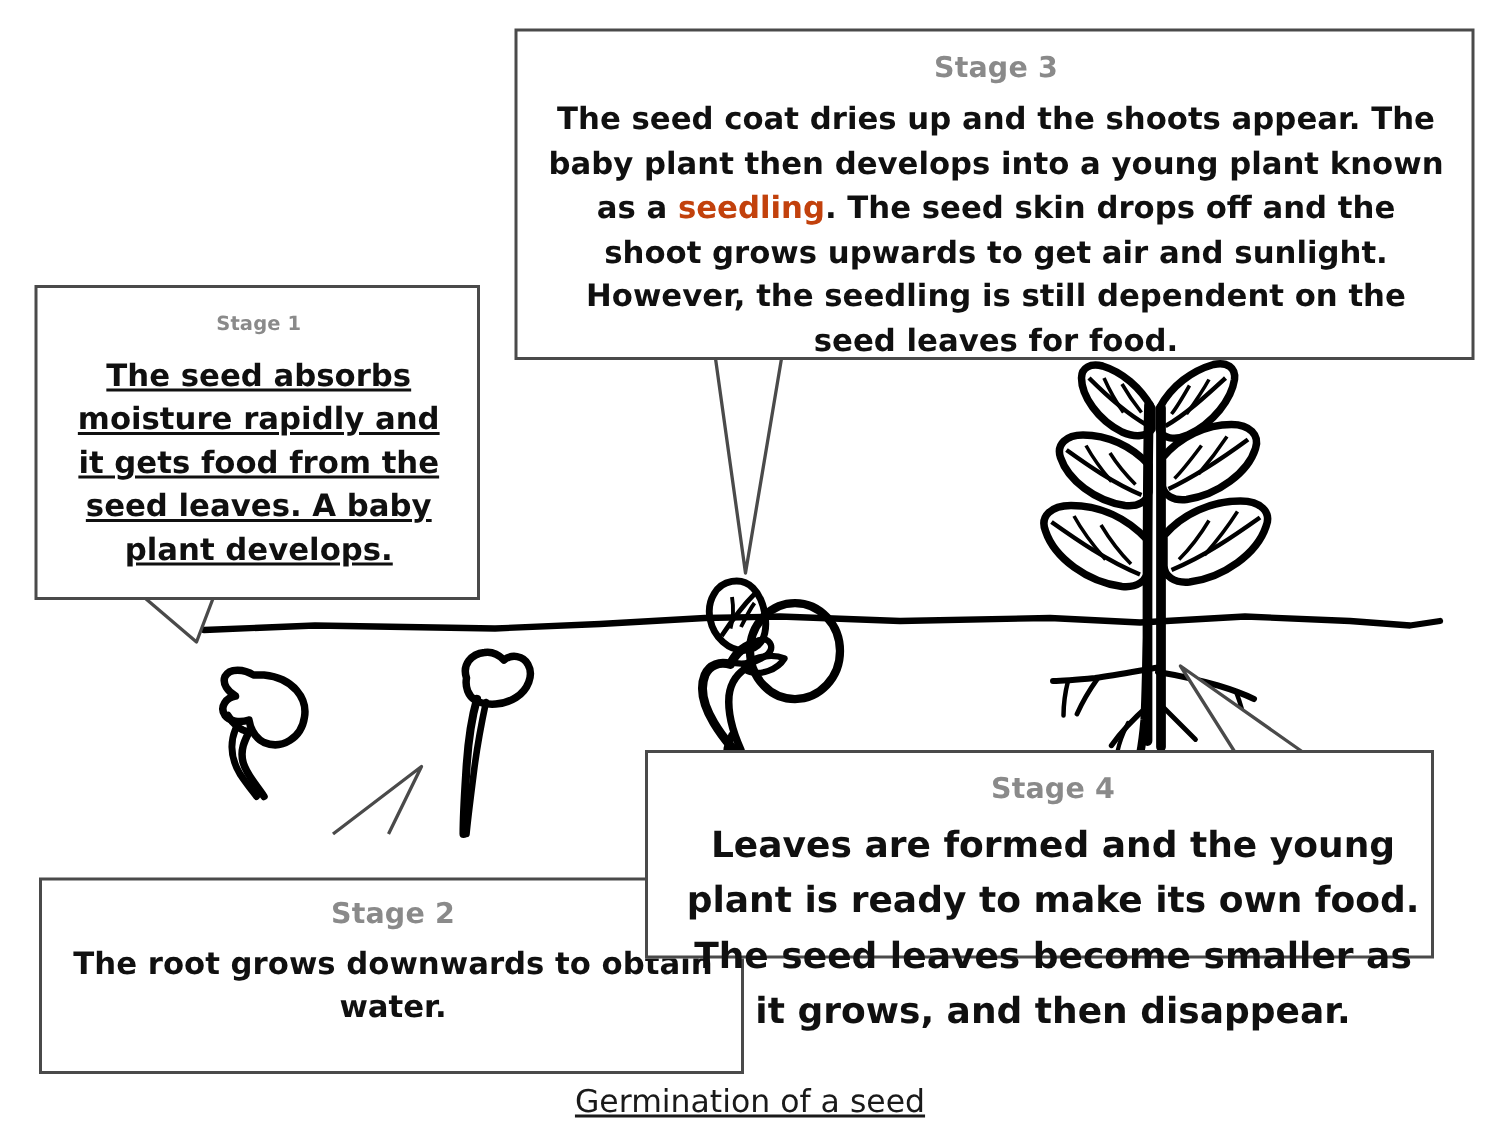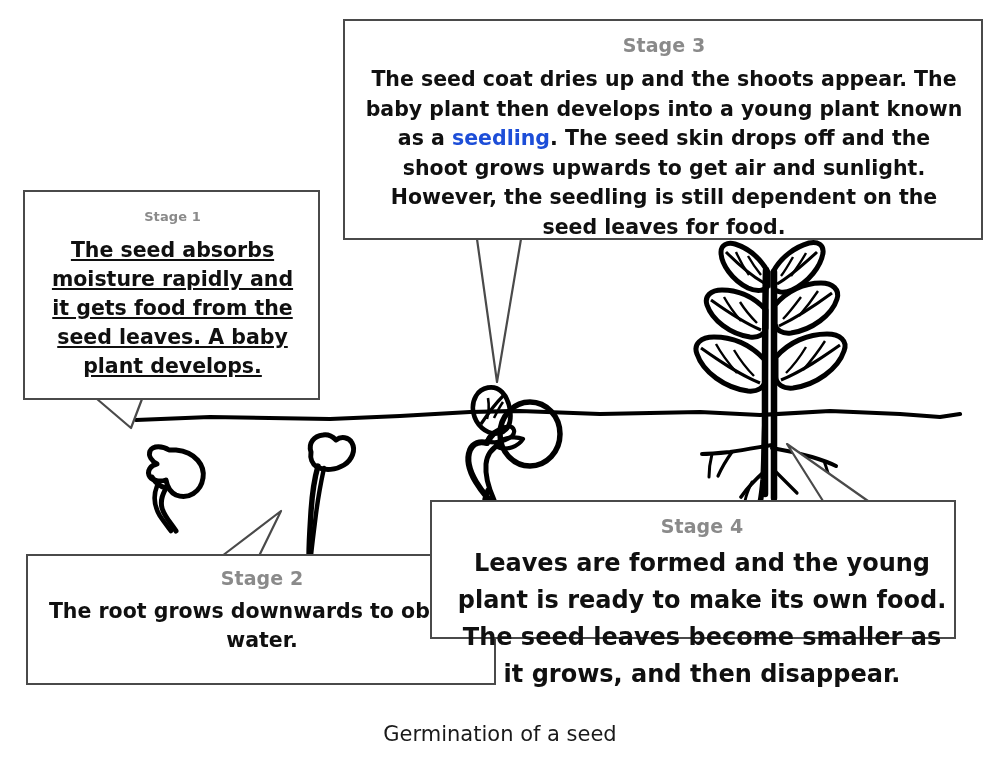--- a/index.html
+++ b/index.html
@@ -38,36 +38,36 @@
     font-weight: bold;
     letter-spacing: 0.1px;
     display: block;
   }
   .callout .stage-body {
     color: #101010;
     font-weight: bold;
     display: block;
   }
   .callout .hl {
-    color: #1d4ed8;
+    color: #c2410c;
     font-weight: bold;
   }
 
   
   #callout-1 {
     left: 23px;  top: 190px;
     width: 297px; height: 210px;
     padding: 12px 14px 0 16px;
   }
   #callout-1 .stage-label { font-size: 13px; line-height: 25px; margin-bottom: 7px; }
   #callout-1 .stage-body  { font-size: 20.5px; line-height: 29px; text-decoration: underline; }
 
   
   #callout-2 {
-    left: 26px; top: 554px;
+    left: 26px; top: 585px;
     width: 470px; height: 131px;
     padding: 10px 14px 0 16px;
   }
   #callout-2 .stage-label { font-size: 19px; line-height: 25px; margin-bottom: 6px; }
   #callout-2 .stage-body  { font-size: 20.5px; line-height: 29px; }
 
   
   #callout-3 {
     left: 343px; top: 19px;
     width: 640px; height: 221px;
@@ -87,20 +87,21 @@
 
   #caption {
     position: absolute;
     left: 0;
     top: 722px;
     width: 1000px;
     text-align: center;
     font-size: 21px;
     color: #1a1a1a;
     z-index: 6;
+    text-decoration: underline;
   }
 </style>
 </head>
 <body>
 
 <div id="stage">
 
   <svg id="art" viewBox="0 0 1000 761">
 
     <path d="M136,420 L210,417 L330,419 L400,416 L470,412 L520,411 L600,414 L700,412 L760,415 L830,411 L900,414 L940,417 L960,414" fill="none" stroke="#000" stroke-width="4.2" stroke-linecap="round" stroke-linejoin="round"></path>

